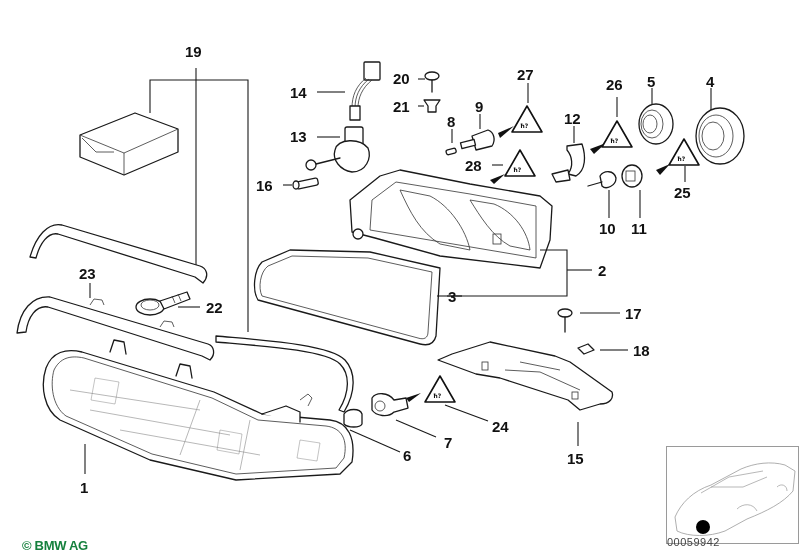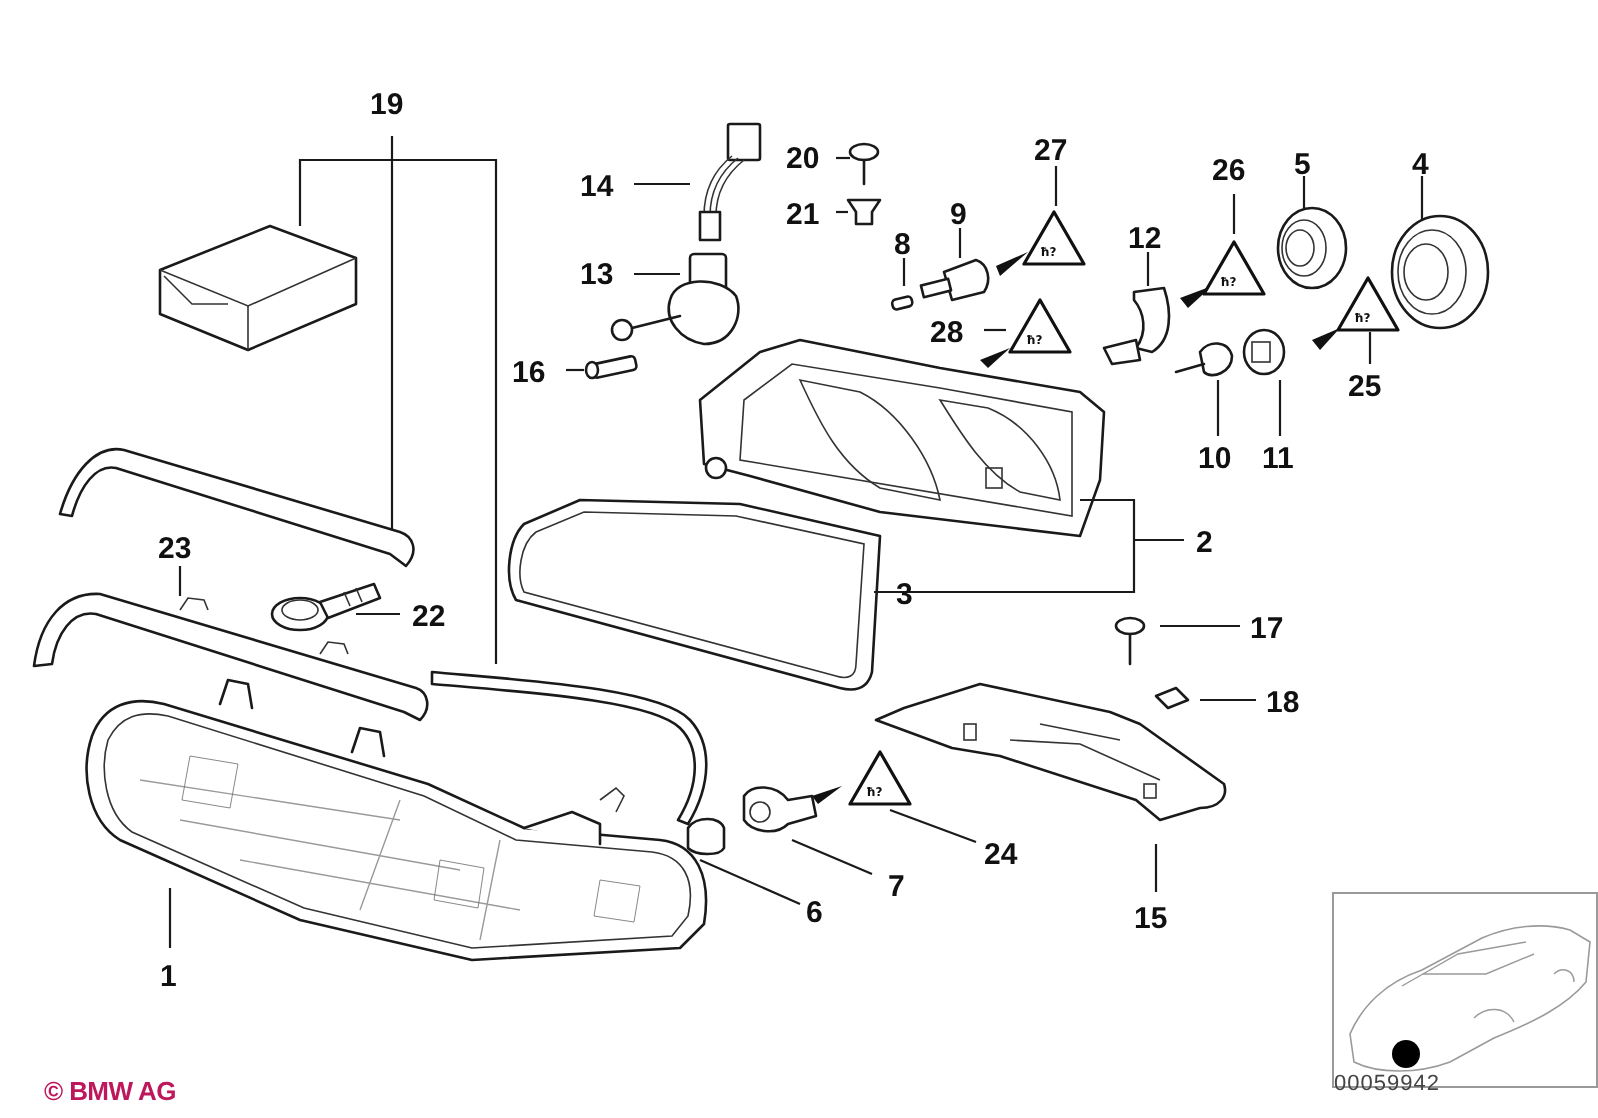--- a/index.html
+++ b/index.html
@@ -9,21 +9,21 @@
   .part { fill: #ffffff; stroke: #1a1a1a; stroke-width: 1.3; stroke-linejoin: round; stroke-linecap: round; }
   .part-thin { fill: none; stroke: #333333; stroke-width: 0.8; }
   .part-light { fill: none; stroke: #9a9a9a; stroke-width: 0.7; }
   .leader { fill: none; stroke: #1a1a1a; stroke-width: 1.1; }
   .callout { font-family: "Liberation Sans", sans-serif; font-weight: bold; font-size: 15px; fill: #111111; }
   .arrowhead { fill: #111111; }
   .warn-tri { fill: #ffffff; stroke: #111111; stroke-width: 1.6; stroke-linejoin: round; }
   .warn-glyph { font-family: "DejaVu Sans", sans-serif; font-size: 6px; font-weight: bold; fill: #111; }
   .mesh { fill: none; stroke: #6a6a6a; stroke-width: 0.4; }
   .copyright { position: absolute; left: 22px; top: 538px; font-size: 13px; font-weight: bold;
-               color: #be185d; font-family: "Liberation Sans", sans-serif; letter-spacing: -0.3px; }
+               color: #15803d; font-family: "Liberation Sans", sans-serif; letter-spacing: -0.3px; }
   .refno { position: absolute; left: 667px; top: 536px; font-size: 11px; color: #444;
            font-family: "Liberation Sans", sans-serif; letter-spacing: 0.5px; }
   .inset { position: absolute; left: 666px; top: 446px; width: 131px; height: 96px;
            border: 1px solid #9a9a9a; background: #ffffff; }
 </style>
 </head>
 <body>
 
 <svg id="diagram" viewBox="0 0 799 559" xmlns="http://www.w3.org/2000/svg">
 

